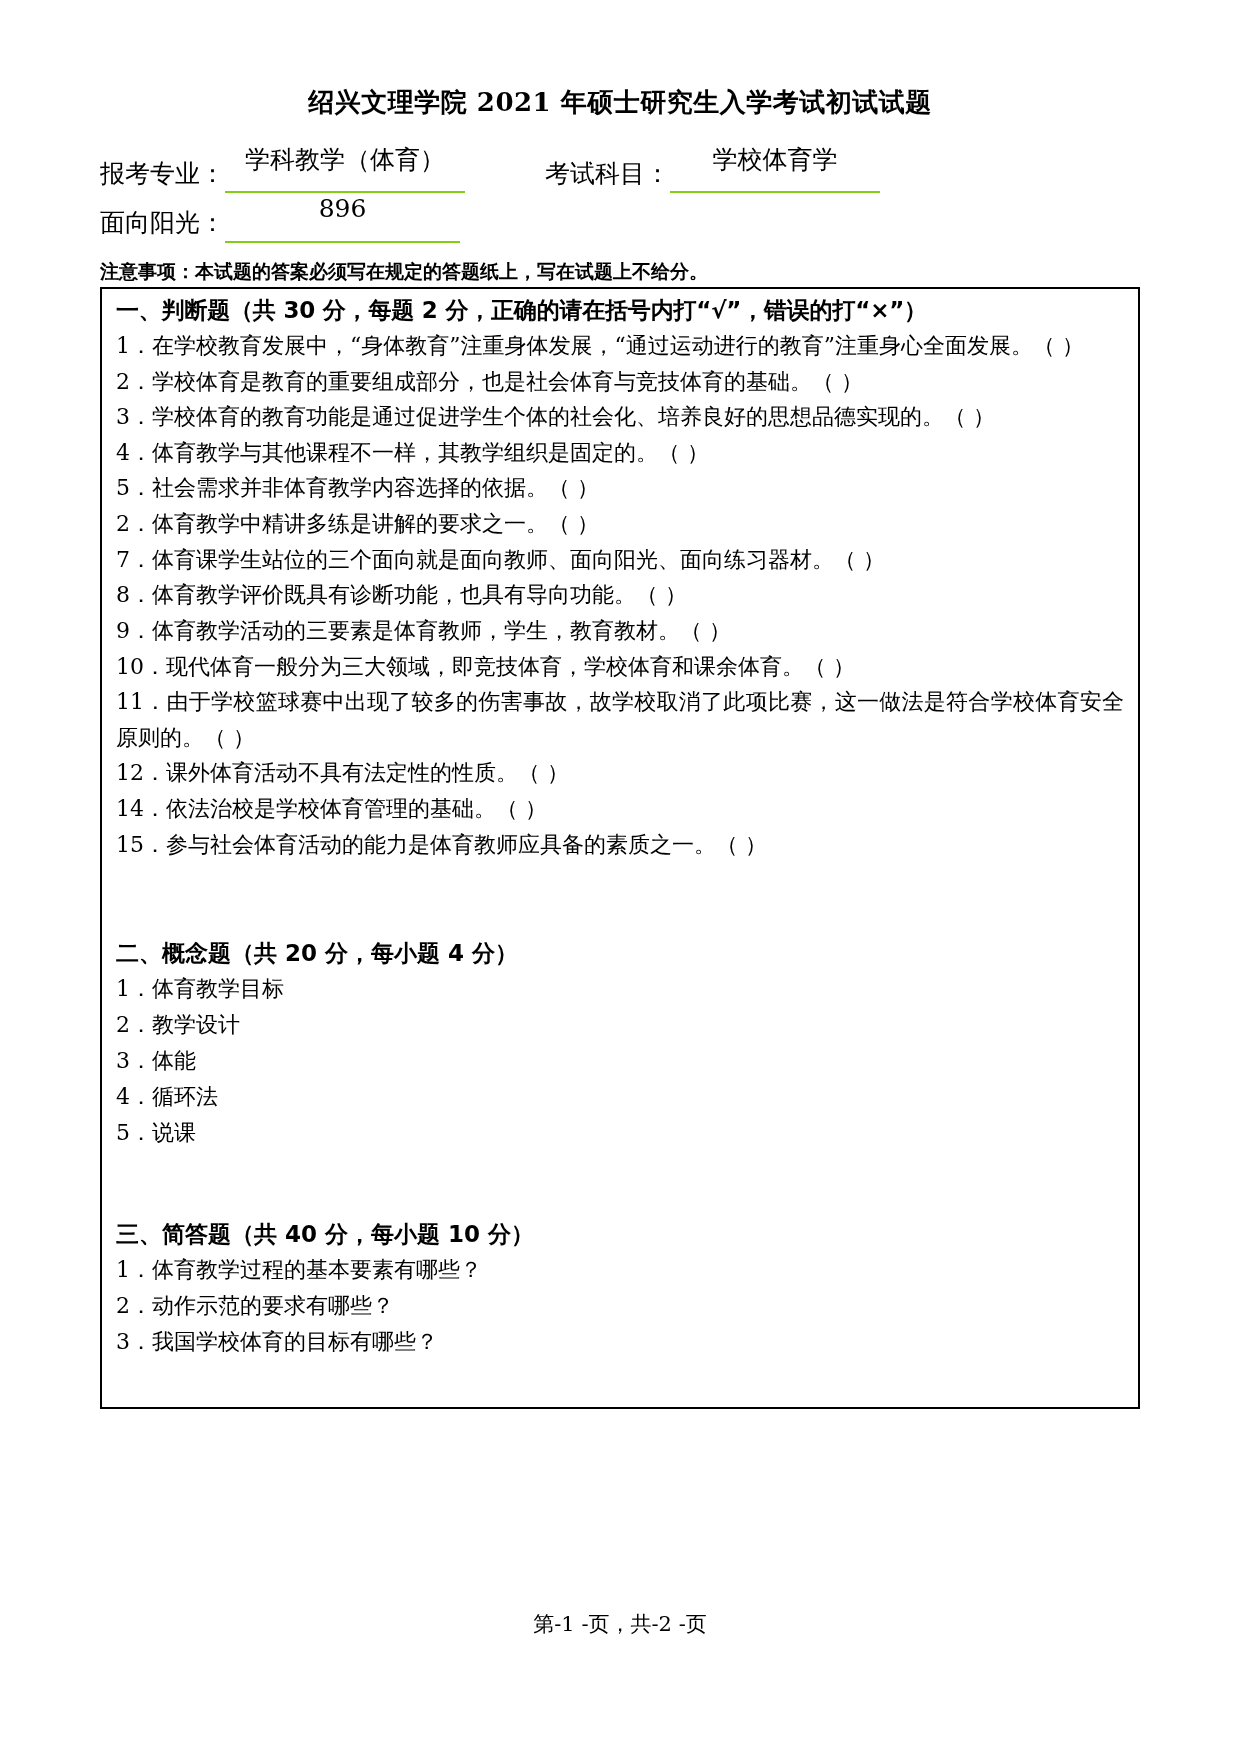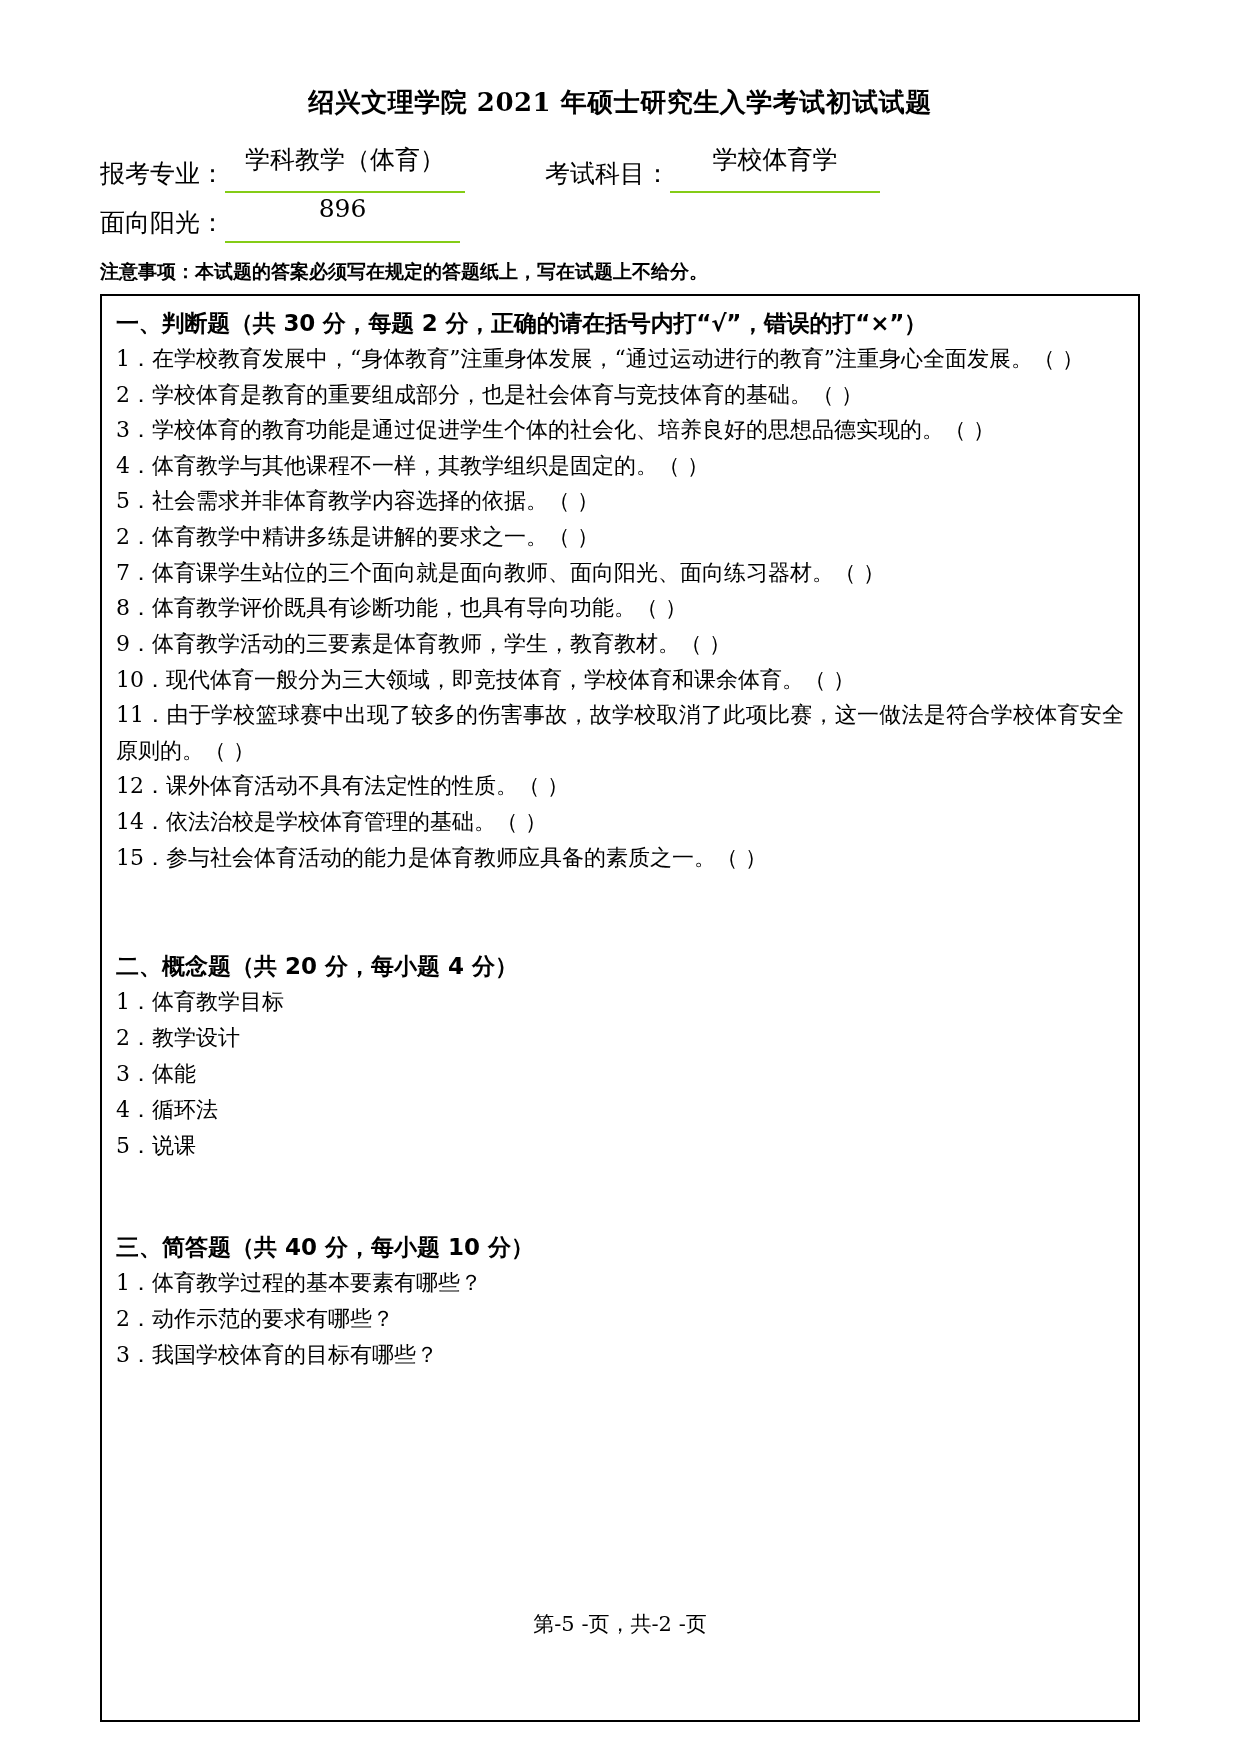--- a/index.html
+++ b/index.html
@@ -64,26 +64,26 @@
   .notice {
     margin-top: 16px;
     font-size: 19px;
     font-weight: bold;
     line-height: 1.3;
     font-family: "DejaVu Sans", "Liberation Sans", sans-serif;
   }
 
   
   .content-box {
-    margin-top: 11px;
+    margin-top: 4px;
     border: 2px solid #000;
     box-sizing: border-box;
     width: 1040px;
-    height: 1428px;
-    padding: 10px 14px 0 14px;
+    height: 1122px;
+    padding: 4px 14px 0 14px;
     overflow: hidden;
   }
 
   .section-heading {
     font-size: 23px;
     font-weight: bold;
     line-height: 1.5;
     font-family: "DejaVu Sans", "Liberation Sans", sans-serif;
     margin: 0;
     white-space: nowrap;
@@ -181,15 +181,15 @@
 
     <div class="section-heading">三、简答题（共 40 分，每小题 10 分）</div>
     <ul class="q-list sec3-list">
       <li class="q-item">1．体育教学过程的基本要素有哪些？</li>
       <li class="q-item">2．动作示范的要求有哪些？</li>
       <li class="q-item">3．我国学校体育的目标有哪些？</li>
     </ul>
 
   </div>
 
-  <div class="footer">第-5 -页，共-2 -页</div>
+  <div class="footer">第-1 -页，共-2 -页</div>
 
 </div>
 
 </body></html>

